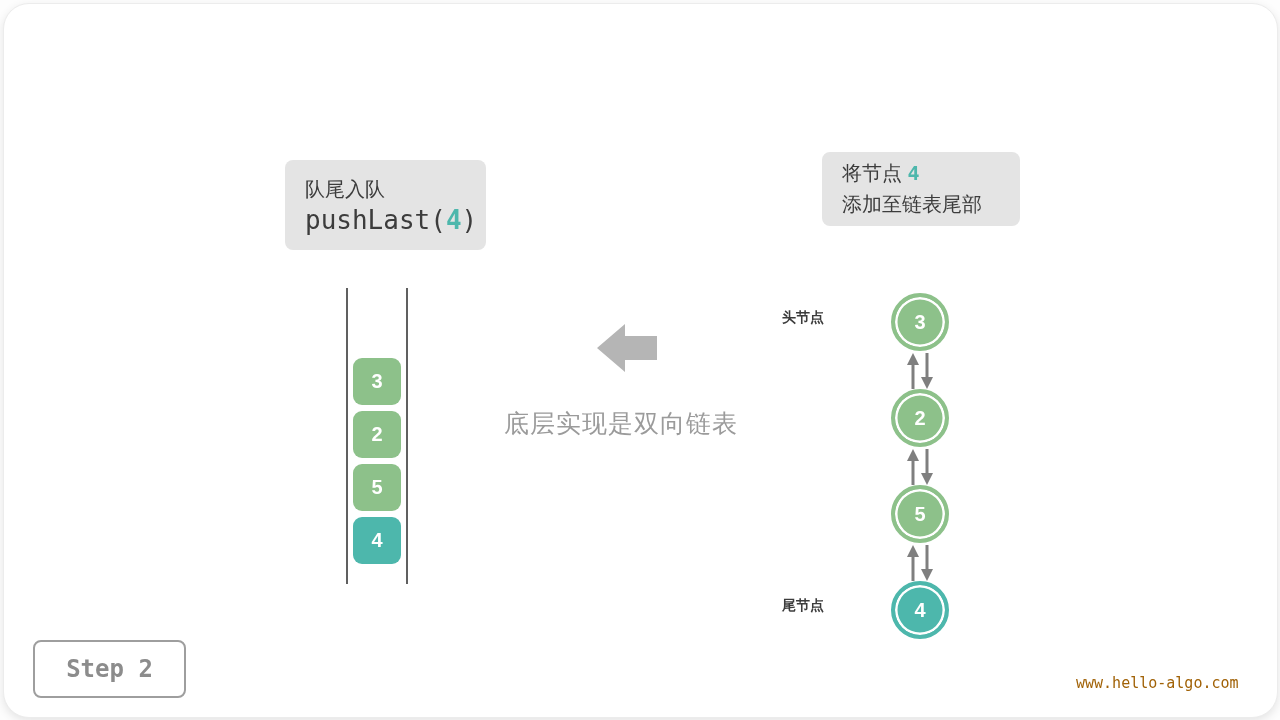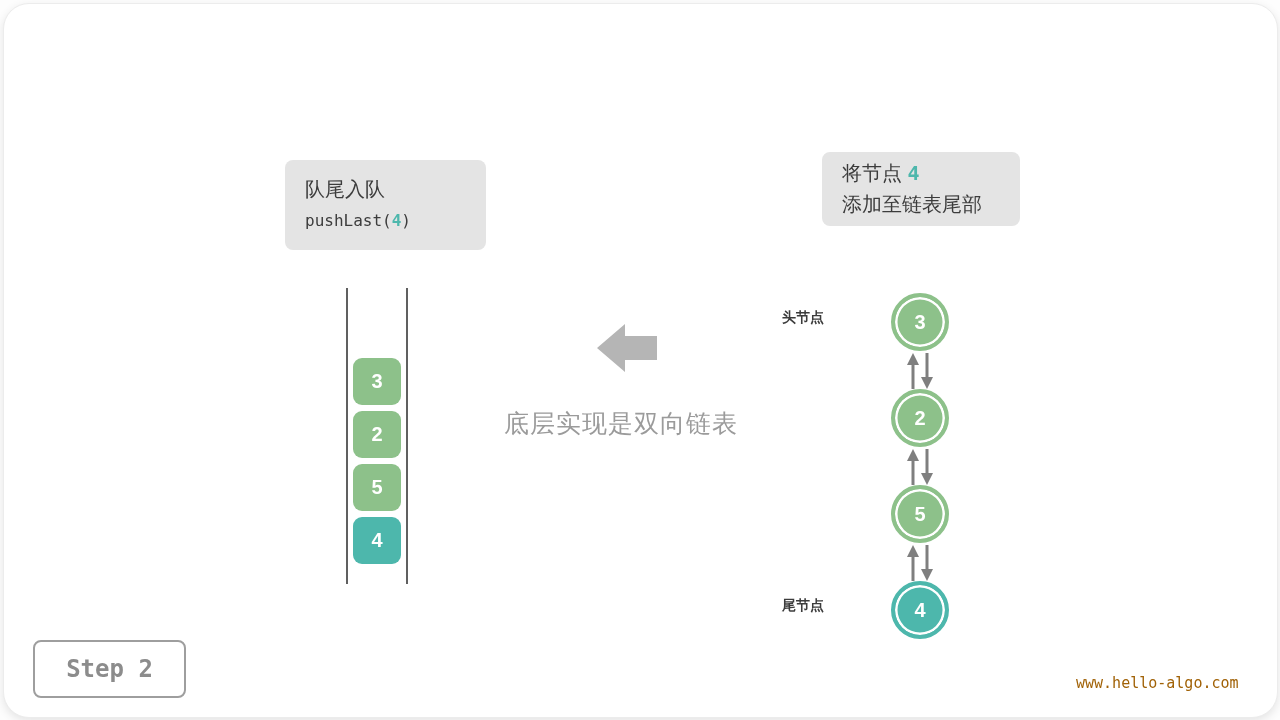--- a/index.html
+++ b/index.html
@@ -3,21 +3,21 @@
 <meta charset="utf-8">
 <style>
   html,body{margin:0;padding:0;background:#fdfdfd;font-family:"Liberation Sans",sans-serif;}
   #canvas{position:relative;width:1280px;height:720px;overflow:hidden;}
   .card{position:absolute;left:3px;top:3px;width:1273px;height:713px;background:#ffffff;
         border:1px solid #ececec;border-radius:26px;box-shadow:0 3px 10px rgba(0,0,0,0.10);}
   
   .label-box{position:absolute;background:var(--label-bg);border-radius:8px;
              display:flex;flex-direction:column;justify-content:center;
              padding:0 20px;box-sizing:border-box;color:var(--ink);font-size:20px;line-height:31px;}
-  .label-box .code{font-family:"DejaVu Sans Mono",monospace;font-size:16px;}
+  .label-box .code{font-family:"DejaVu Sans Mono",monospace;font-size:26px;}
   .accent-num{color:var(--teal);font-weight:bold;font-family:"DejaVu Sans Mono",monospace;}
   #enqueue-box{left:285px;top:160px;width:201px;height:90px;}
   #note-box{left:822px;top:152px;width:198px;height:74px;}
   
   #queue{position:absolute;left:346px;top:288px;width:62px;height:296px;}
   #queue .rail{position:absolute;top:0;width:2px;height:296px;background:#606060;}
   #queue .rail.left{left:0;}
   #queue .rail.right{right:0;}
   .qbox{position:absolute;left:7px;width:48px;height:47px;border-radius:9px;
         display:flex;align-items:center;justify-content:center;

